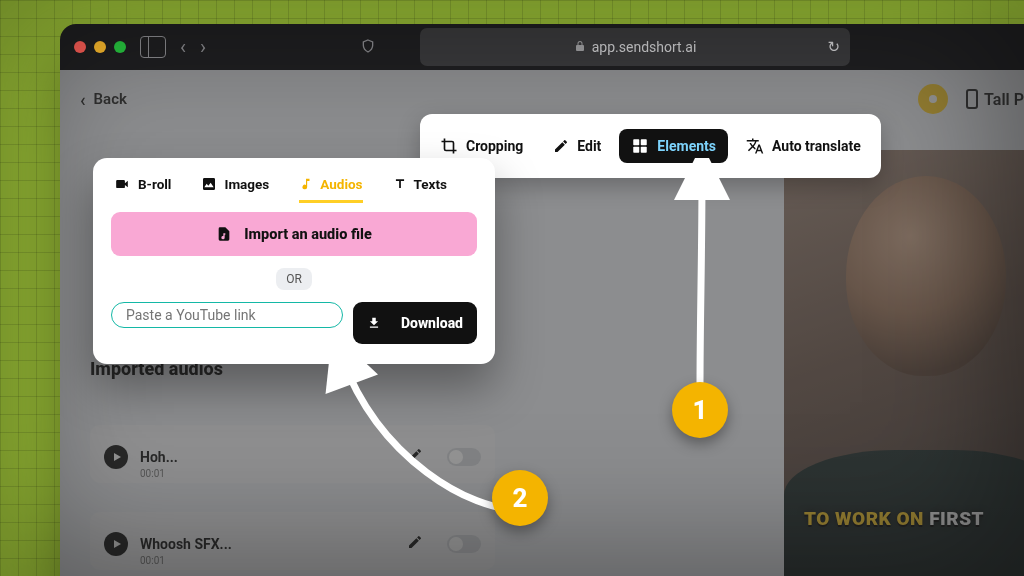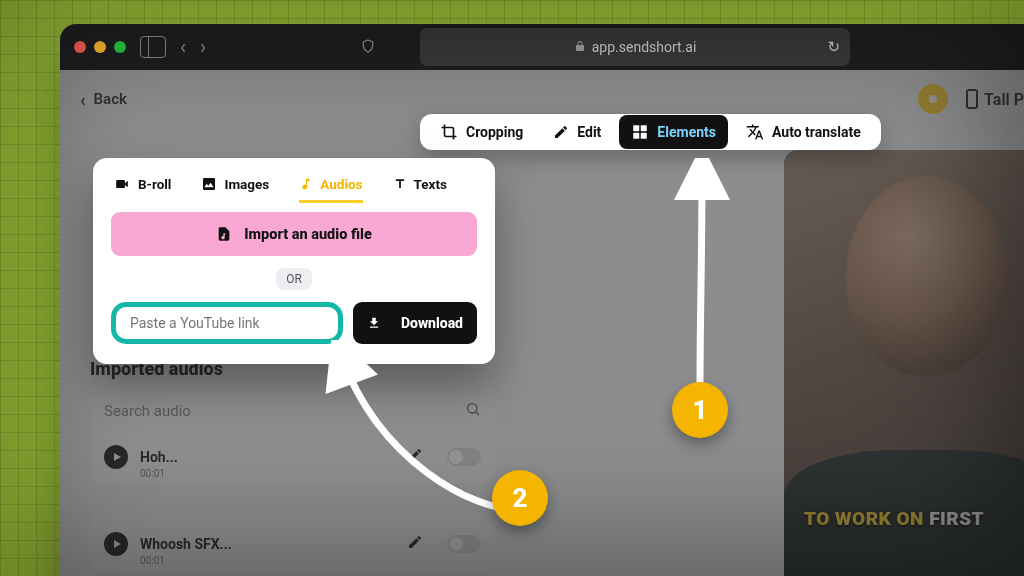--- a/index.html
+++ b/index.html
@@ -48,35 +48,35 @@
   .toggle{width:34px;height:18px;background:#d8dade;border-radius:10px;position:relative}
   .toggle::after{content:"";position:absolute;left:2px;top:2px;width:14px;height:14px;background:#fff;border-radius:50%}
 
   .video-prev{position:absolute;right:-20px;top:80px;width:280px;height:480px;border-radius:14px;overflow:hidden;background:linear-gradient(160deg,#9b8374 0%, #6c564a 40%, #302724 100%);}
   .head{position:absolute;left:62px;top:26px;width:160px;height:200px;border-radius:50% 50% 48% 48%;background:radial-gradient(circle at 40% 30%, #caa488 0%, #9a7359 45%, #5a4234 80%);}
   .shirt{position:absolute;left:0;right:0;bottom:0;height:180px;background:linear-gradient(#1b2a28,#0e1716);border-radius:40% 40% 0 0/25% 25% 0 0;}
   .cap{position:absolute;left:20px;bottom:100px;font-family:Impact, "Arial Black", sans-serif;font-weight:900;font-size:19px;letter-spacing:.5px;color:#ffcf26;text-shadow:0 2px 0 #000, 0 0 6px #000;}
   .cap .w2{color:#fff}
 
   
-  .toolbar{position:absolute;left:360px;top:44px;height:36px;background:#fff;border-radius:12px;display:flex;align-items:center;gap:6px;padding:6px 8px;box-shadow:0 8px 22px rgba(0,0,0,.25);z-index:20}
+  .toolbar{position:absolute;left:360px;top:44px;height:64px;background:#fff;border-radius:12px;display:flex;align-items:center;gap:6px;padding:6px 8px;box-shadow:0 8px 22px rgba(0,0,0,.25);z-index:20}
   .tbtn{display:flex;align-items:center;gap:8px;padding:8px 12px;border-radius:8px;font-weight:700;font-size:14px;color:#111;cursor:pointer}
   .tbtn.active{background:#111;color:#7dd3fc}
   .ico{display:inline-flex}
 
   
   .panel{position:absolute;left:33px;top:88px;width:402px;background:#fff;border-radius:14px;box-shadow:0 24px 46px rgba(0,0,0,.35);padding:14px 18px 20px;z-index:20}
   .tabs{display:flex;gap:30px;align-items:flex-end;padding:4px 2px 12px}
   .tab{display:flex;align-items:center;gap:7px;font-weight:700;font-size:13.5px;color:#111;cursor:pointer;padding-bottom:8px}
   .tab.active{color:#f4b400;border-bottom:3px solid #ffcf26;margin-bottom:-3px}
   .importbtn{width:100%;height:44px;background:#f9a8d4;border-radius:9px;display:flex;align-items:center;justify-content:center;gap:12px;font-weight:800;font-size:14.5px;color:#111;cursor:pointer}
   .or{display:flex;justify-content:center;margin:12px 0}
   .or span{background:#eceef1;color:#555;font-weight:400;font-size:12px;padding:4px 10px;border-radius:8px}
   .row2{display:flex;gap:10px}
-  .ytin{flex:1;height:42px;border:5px solid #14b8a6;border-radius:15px;padding:0 14px;font-size:14px;color:#888}
+  .ytin{flex:1;height:26px;border:1px solid #14b8a6;border-radius:15px;padding:0 14px;font-size:14px;color:#888}
   .dlbtn{height:42px;padding:0 14px;background:#111;color:#fff;border-radius:9px;display:flex;align-items:center;gap:20px;font-weight:800;font-size:14px;cursor:pointer}
 
   
   .bubble{position:absolute;width:56px;height:56px;border-radius:50%;background:#f4b400;box-shadow:0 6px 14px rgba(0,0,0,.35);display:flex;align-items:center;justify-content:center;color:#fff;font-weight:800;font-size:26px;z-index:30}
   .b1{left:612px;top:312px}.b2{left:432px;top:400px}
   svg.anno{position:absolute;z-index:29;pointer-events:none}
 
   .pencil-svg{width:16px;height:16px}
 </style>
 </head>
@@ -124,29 +124,20 @@
             </svg>
         </div>
         <div class="tallp">
           <span class="phoneico"></span>
           <span>Tall P</span>
         </div>
       </div>
     </div>
 
     <div class="section-title">Imported audios</div>
-    <div class="search-row">
-      <span>Search audio</span>
-      <span class="mag">
-        <svg width="16" height="16" viewBox="0 0 24 24" fill="none" stroke="#555" stroke-width="2">
-            <circle cx="11" cy="11" r="7"></circle>
-            <path d="M21 21l-5-5"></path>
-          </svg>
-      </span>
-    </div>
 
     <div class="aud-card a1">
       <div class="play"></div>
       <span class="aud-name">Hoh...</span>
       <span class="aud-time">00:01</span>
       <span class="pencil2">
         <svg class="pencil-svg" viewBox="0 0 24 24" fill="#111">
             <path d="M3 17.25V21h3.75L17.81 9.94l-3.75-3.75L3 17.25zM20.71 7.04a1 1 0 0 0 0-1.41l-2.34-2.34a1 1 0 0 0-1.41 0l-1.83 1.83 3.75 3.75 1.83-1.83z"></path>
           </svg>
       </span>

